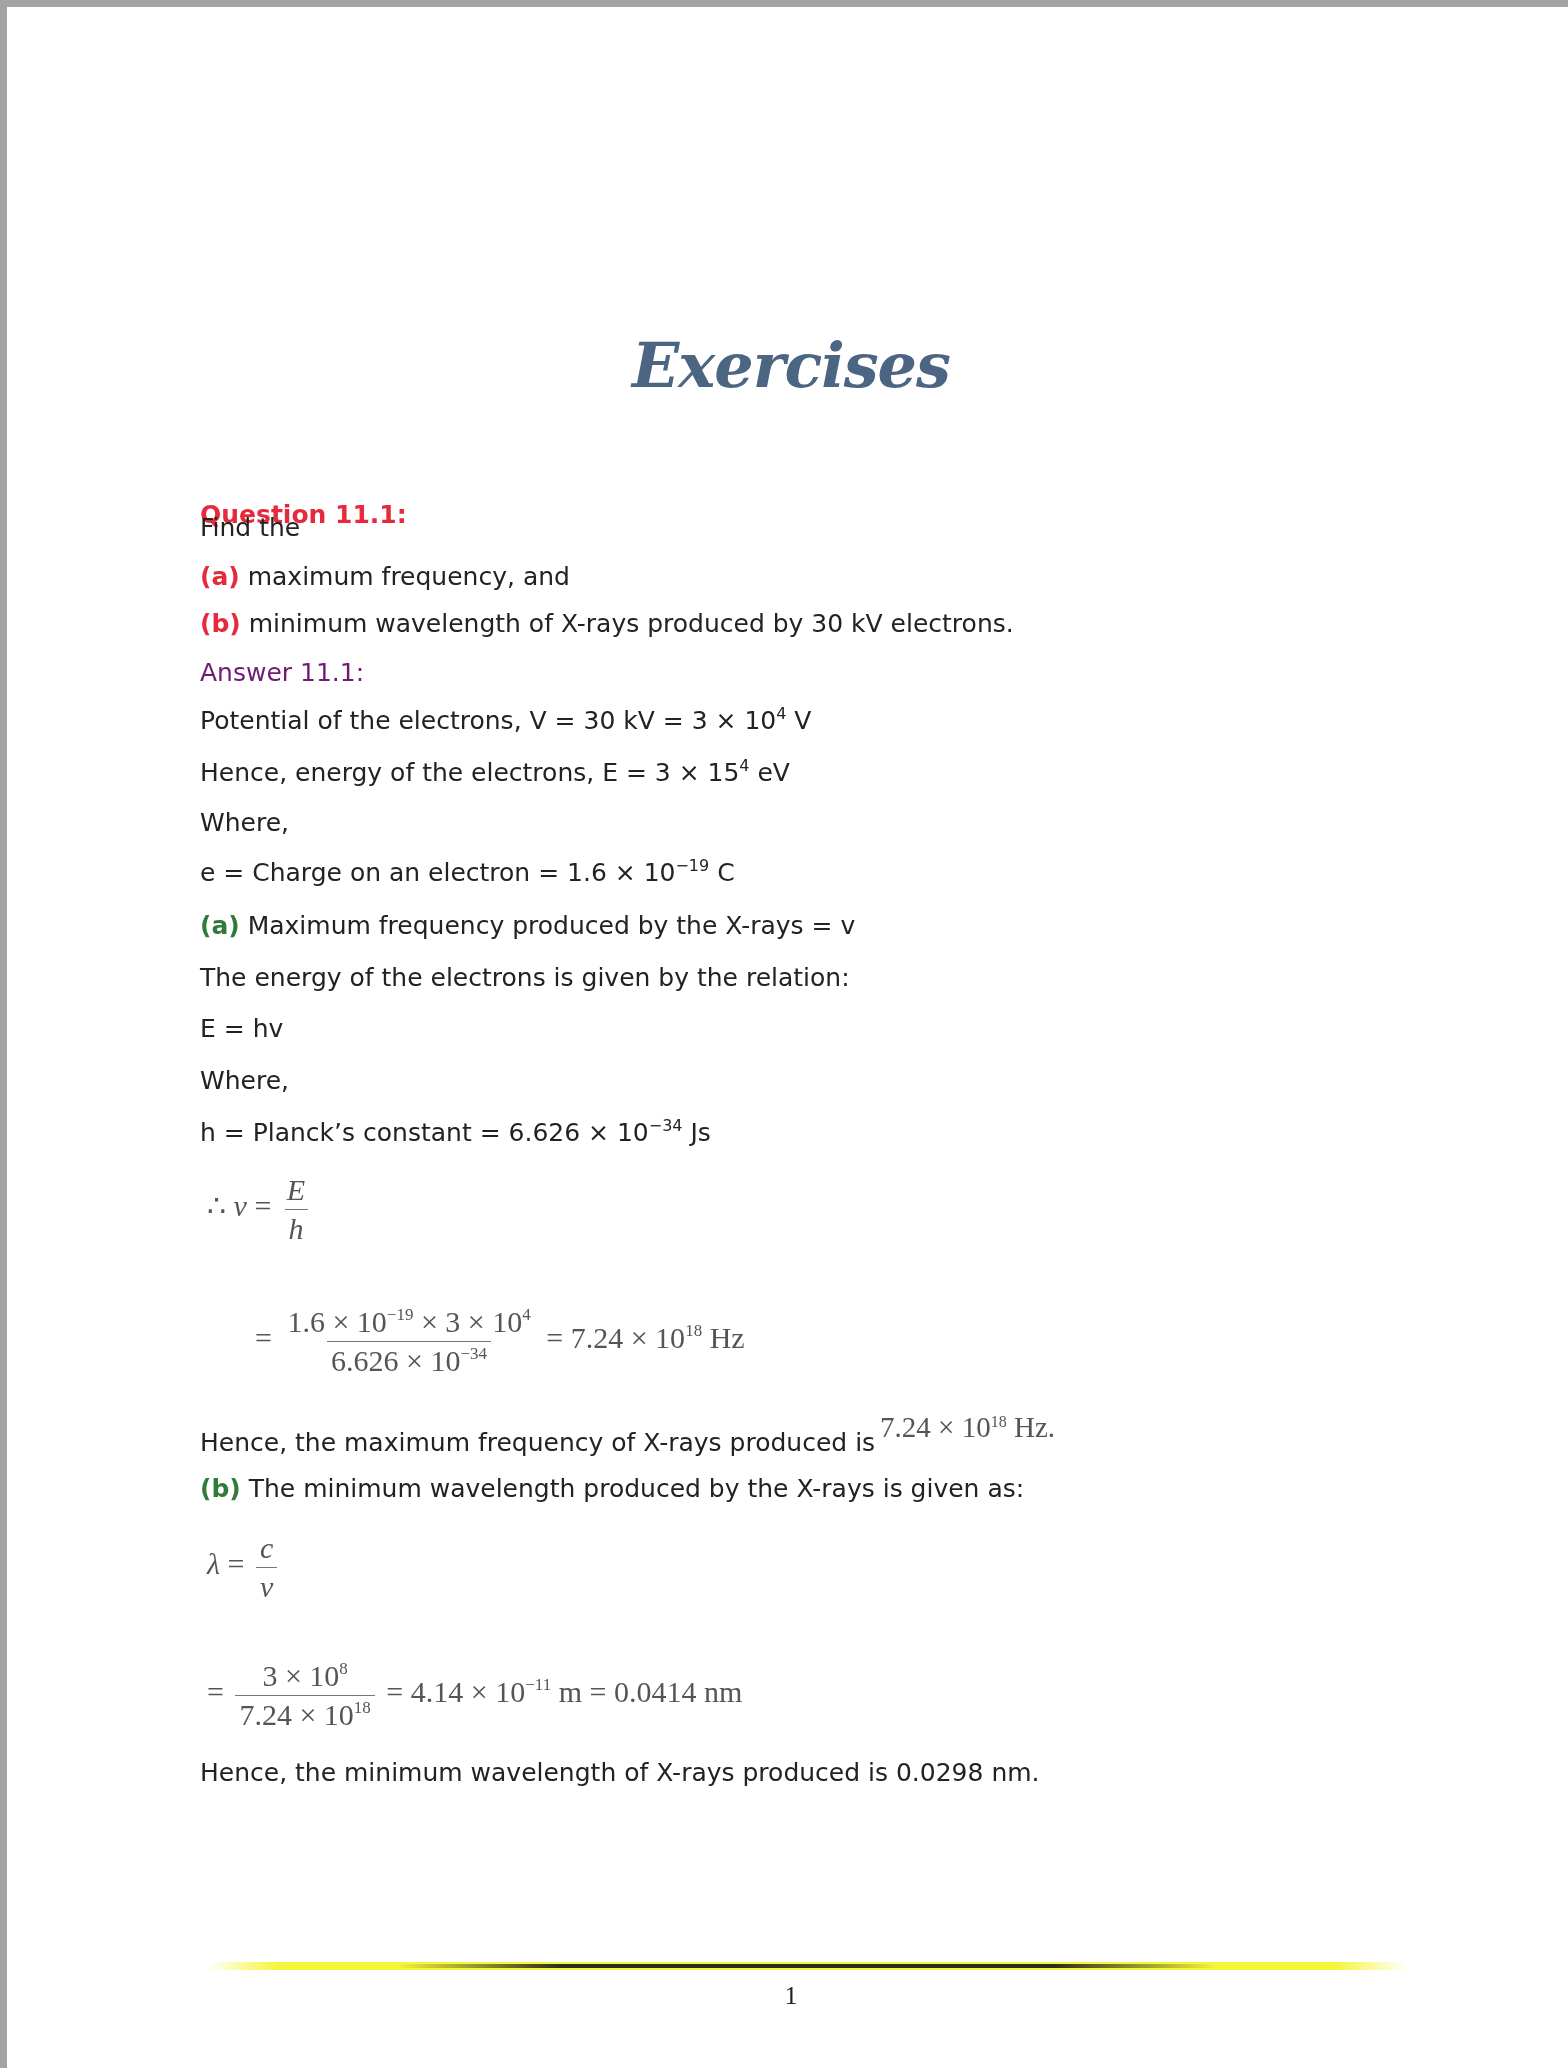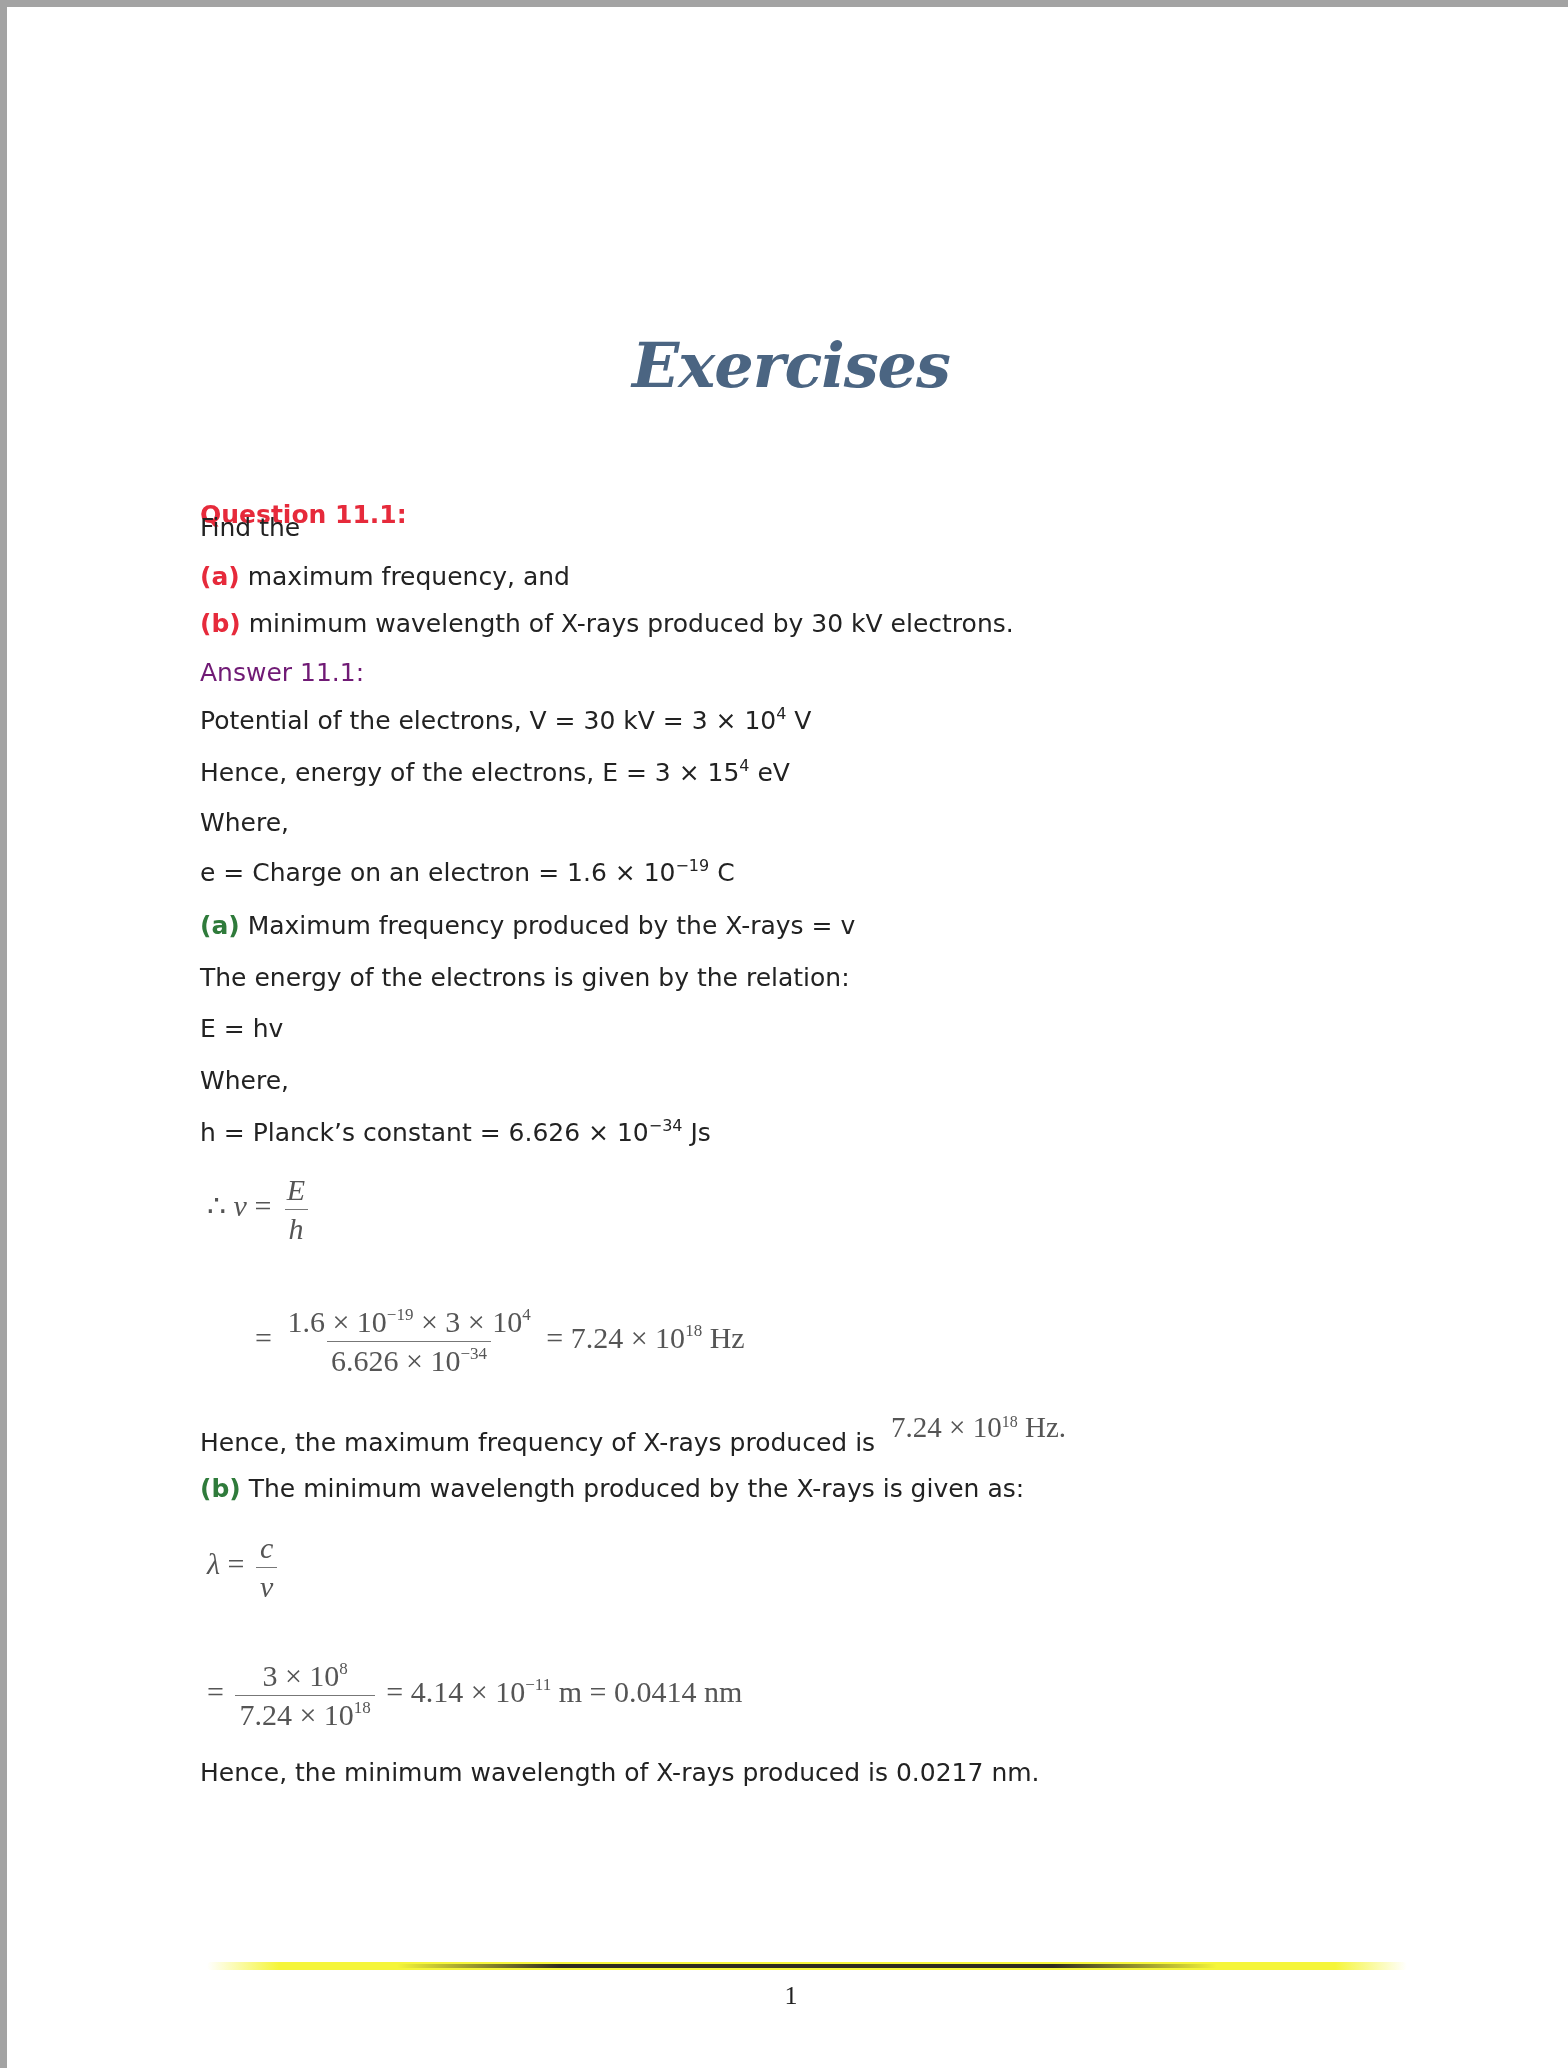--- a/index.html
+++ b/index.html
@@ -33,21 +33,21 @@
       font-family: "Liberation Serif", "DejaVu Serif", serif;
       color: #555555; font-size: 30px; white-space: nowrap;
     }
     .math .ital { font-style: italic; }
     .frac { display: inline-flex; flex-direction: column; align-items: center; vertical-align: middle; margin: 0 4px; }
     .frac .num { padding: 0 4px 2px; }
     .frac .den { padding: 2px 4px 0; border-top: 1.5px solid #777; }
     .math sup { font-size: 17px; vertical-align: 12px; }
     .inline-math {
       font-family: "Liberation Serif", "DejaVu Serif", serif;
-      font-size: 29px; color: #555555; position: relative; top: -14px; margin-left: 16px;
+      font-size: 29px; color: #555555; position: relative; top: -14px; margin-left: 5px;
     }
     .footer-rule {
       position: absolute; left: 200px; top: 1955px; width: 1200px; height: 8px;
       background: linear-gradient(90deg, rgba(255,255,0,0) 0%, #F5F53A 6%, #F5F53A 94%, rgba(255,255,0,0) 100%);
       border-radius: 4px;
     }
     .footer-rule .core {
       position: absolute; left: 190px; right: 190px; top: 2px; height: 4px;
       background: linear-gradient(90deg, rgba(40,30,20,0) 0%, #2E2A1E 20%, #2E2A1E 80%, rgba(40,30,20,0) 100%);
       border-radius: 2px;
@@ -132,19 +132,19 @@
 
   <div class="math" style="left:200px; top:1652px">
     <span>=</span>
     <span class="frac">
       <span class="num"><span>3 × 10</span><sup>8</sup></span>
       <span class="den"><span>7.24 × 10</span><sup>18</sup></span>
     </span>
     <span>= 4.14 × 10</span><sup>−11</sup><span> m = 0.0414 nm</span>
   </div>
 
-  <div class="line" style="top:1751px">Hence, the minimum wavelength of X-rays produced is 0.0217 nm.</div>
+  <div class="line" style="top:1751px">Hence, the minimum wavelength of X-rays produced is 0.0298 nm.</div>
 
   <div class="footer-rule">
       <div class="core"></div>
     </div>
   <div class="page-number">1</div>
 </div>
 
 </body></html>

